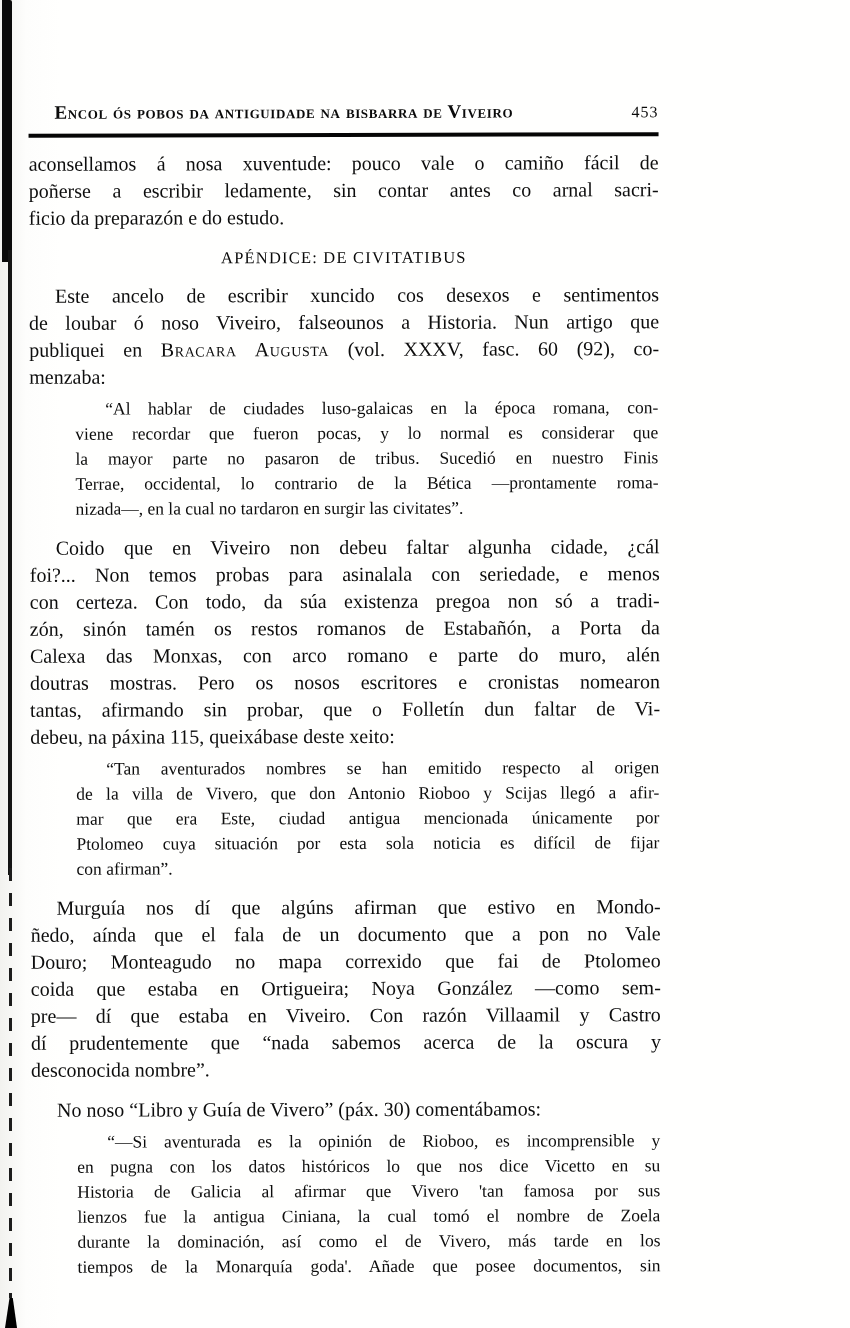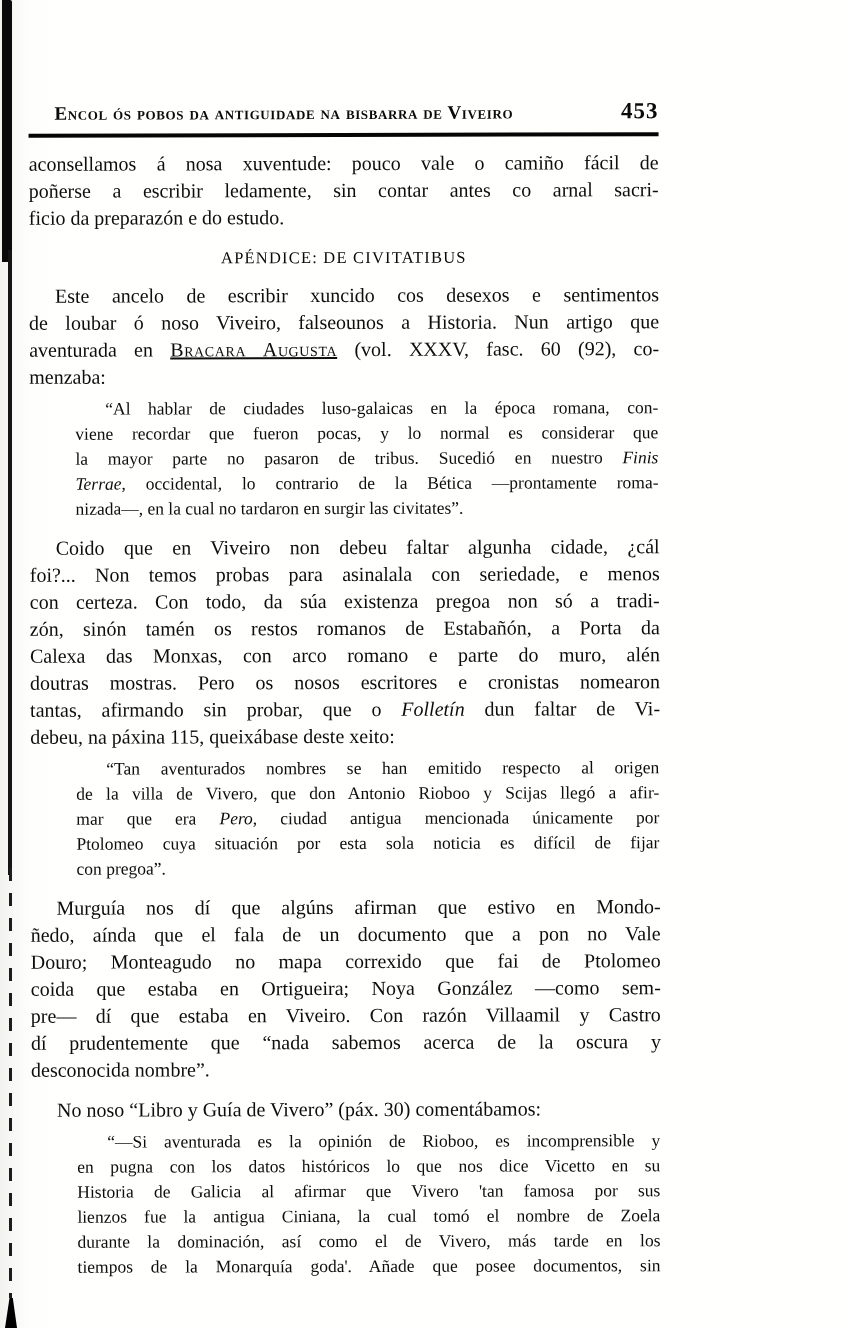--- a/index.html
+++ b/index.html
@@ -15,37 +15,37 @@
   .bar-dash { position:absolute; left:9px; top:868px; width:3px; height:430px;
               background:repeating-linear-gradient(180deg,#1c1c1c 0 13px,transparent 13px 25px); }
   .bar-foot { position:absolute; left:2px; top:1298px; width:15px; height:30px; background:#000;
               clip-path:polygon(20% 100%,100% 100%,72% 0,50% 0); }
 
   .content { position:absolute; left:30px; top:100px; width:630px; transform:rotate(-0.15deg); }
 
   .page-header { display:flex; align-items:baseline; font-size:19px; line-height:24px;
                  letter-spacing:0.6px; color:#0a0a0a; }
   .running-title { margin-left:26px; font-variant:small-caps; font-weight:600; }
-  .page-number { margin-left:auto; font-weight:700; font-size:23px; letter-spacing:1px; }
+  .page-number { margin-left:auto; font-weight:400; font-size:16px; letter-spacing:1px; }
   .header-rule { margin-top:8px; height:4px; background:#050505; }
 
   .section-heading { margin-top:16px; text-align:center; font-size:16.5px; line-height:22px;
                      letter-spacing:1.2px; color:#0a0a0a; }
 
   .block { color:#0d0d0d; }
   .block.para  { margin-top:13px; font-size:20px; line-height:27px; }
   .block.quote { margin-top:6px;  font-size:17.5px; line-height:25px; margin-left:46px; margin-right:1px; }
 
   .line { text-align:justify; text-align-last:justify; white-space:normal; }
   .line.rag { text-align-last:left; }
   .line.indent { text-indent:26px; }
   .quote .line.indent { text-indent:30px; }
 
-  .seg-i  { font-style:italic; }
-  .seg-sc { font-variant:small-caps; letter-spacing:0.6px;text-decoration:underline; }
+  .seg-i  { }
+  .seg-sc { font-variant:small-caps; letter-spacing:0.6px; }
 </style>
 </head>
 <body>
 
 <div class="scan-page">
   <div class="bar-top"></div>
   <div class="bar-mid"></div>
   <div class="bar-dash"></div>
   <div class="bar-foot"></div>
 
@@ -59,21 +59,21 @@
     <div>
         <div class="block para">
           <div class="line"><span>aconsellamos á nosa xuventude: pouco vale o camiño fácil de</span></div>
           <div class="line"><span>poñerse a escribir ledamente, sin contar antes co arnal sacri-</span></div>
           <div class="line rag"><span>ficio da preparazón e do estudo.</span></div>
         </div>
         <div class="section-heading">APÉNDICE: DE CIVITATIBUS</div>
         <div class="block para">
           <div class="line indent"><span>Este ancelo de escribir xuncido cos desexos e sentimentos</span></div>
           <div class="line"><span>de loubar ó noso Viveiro, falseounos a Historia. Nun artigo que</span></div>
-          <div class="line"><span>aventurada en </span><span class="seg-sc">Bracara Augusta</span><span> (vol. XXXV, fasc. 60 (92), co-</span></div>
+          <div class="line"><span>publiquei en </span><span class="seg-sc">Bracara Augusta</span><span> (vol. XXXV, fasc. 60 (92), co-</span></div>
           <div class="line rag"><span>menzaba:</span></div>
         </div>
         <div class="block quote">
           <div class="line indent"><span>“Al hablar de ciudades luso-galaicas en la época romana, con-</span></div>
           <div class="line"><span>viene recordar que fueron pocas, y lo normal es considerar que</span></div>
           <div class="line"><span>la mayor parte no pasaron de tribus. Sucedió en nuestro </span><span class="seg-i">Finis</span></div>
           <div class="line"><span class="seg-i">Terrae</span><span>, occidental, lo contrario de la Bética —prontamente roma-</span></div>
           <div class="line rag"><span>nizada—, en la cual no tardaron en surgir las civitates”.</span></div>
         </div>
         <div class="block para">
@@ -82,23 +82,23 @@
           <div class="line"><span>con certeza. Con todo, da súa existenza pregoa non só a tradi-</span></div>
           <div class="line"><span>zón, sinón tamén os restos romanos de Estabañón, a Porta da</span></div>
           <div class="line"><span>Calexa das Monxas, con arco romano e parte do muro, alén</span></div>
           <div class="line"><span>doutras mostras. Pero os nosos escritores e cronistas nomearon</span></div>
           <div class="line"><span>tantas, afirmando sin probar, que o </span><span class="seg-i">Folletín</span><span> dun faltar de Vi-</span></div>
           <div class="line rag"><span>debeu, na páxina 115, queixábase deste xeito:</span></div>
         </div>
         <div class="block quote">
           <div class="line indent"><span>“Tan aventurados nombres se han emitido respecto al origen</span></div>
           <div class="line"><span>de la villa de Vivero, que don Antonio Rioboo y Scijas llegó a afir-</span></div>
-          <div class="line"><span>mar que era </span><span class="seg-i">Pero</span><span>, ciudad antigua mencionada únicamente por</span></div>
+          <div class="line"><span>mar que era </span><span class="seg-i">Este</span><span>, ciudad antigua mencionada únicamente por</span></div>
           <div class="line"><span>Ptolomeo cuya situación por esta sola noticia es difícil de fijar</span></div>
-          <div class="line rag"><span>con pregoa”.</span></div>
+          <div class="line rag"><span>con afirman”.</span></div>
         </div>
         <div class="block para">
           <div class="line indent"><span>Murguía nos dí que algúns afirman que estivo en Mondo-</span></div>
           <div class="line"><span>ñedo, aínda que el fala de un documento que a pon no Vale</span></div>
           <div class="line"><span>Douro; Monteagudo no mapa correxido que fai de Ptolomeo</span></div>
           <div class="line"><span>coida que estaba en Ortigueira; Noya González —como sem-</span></div>
           <div class="line"><span>pre— dí que estaba en Viveiro. Con razón Villaamil y Castro</span></div>
           <div class="line"><span>dí prudentemente que “nada sabemos acerca de la oscura y</span></div>
           <div class="line rag"><span>desconocida nombre”.</span></div>
         </div>

